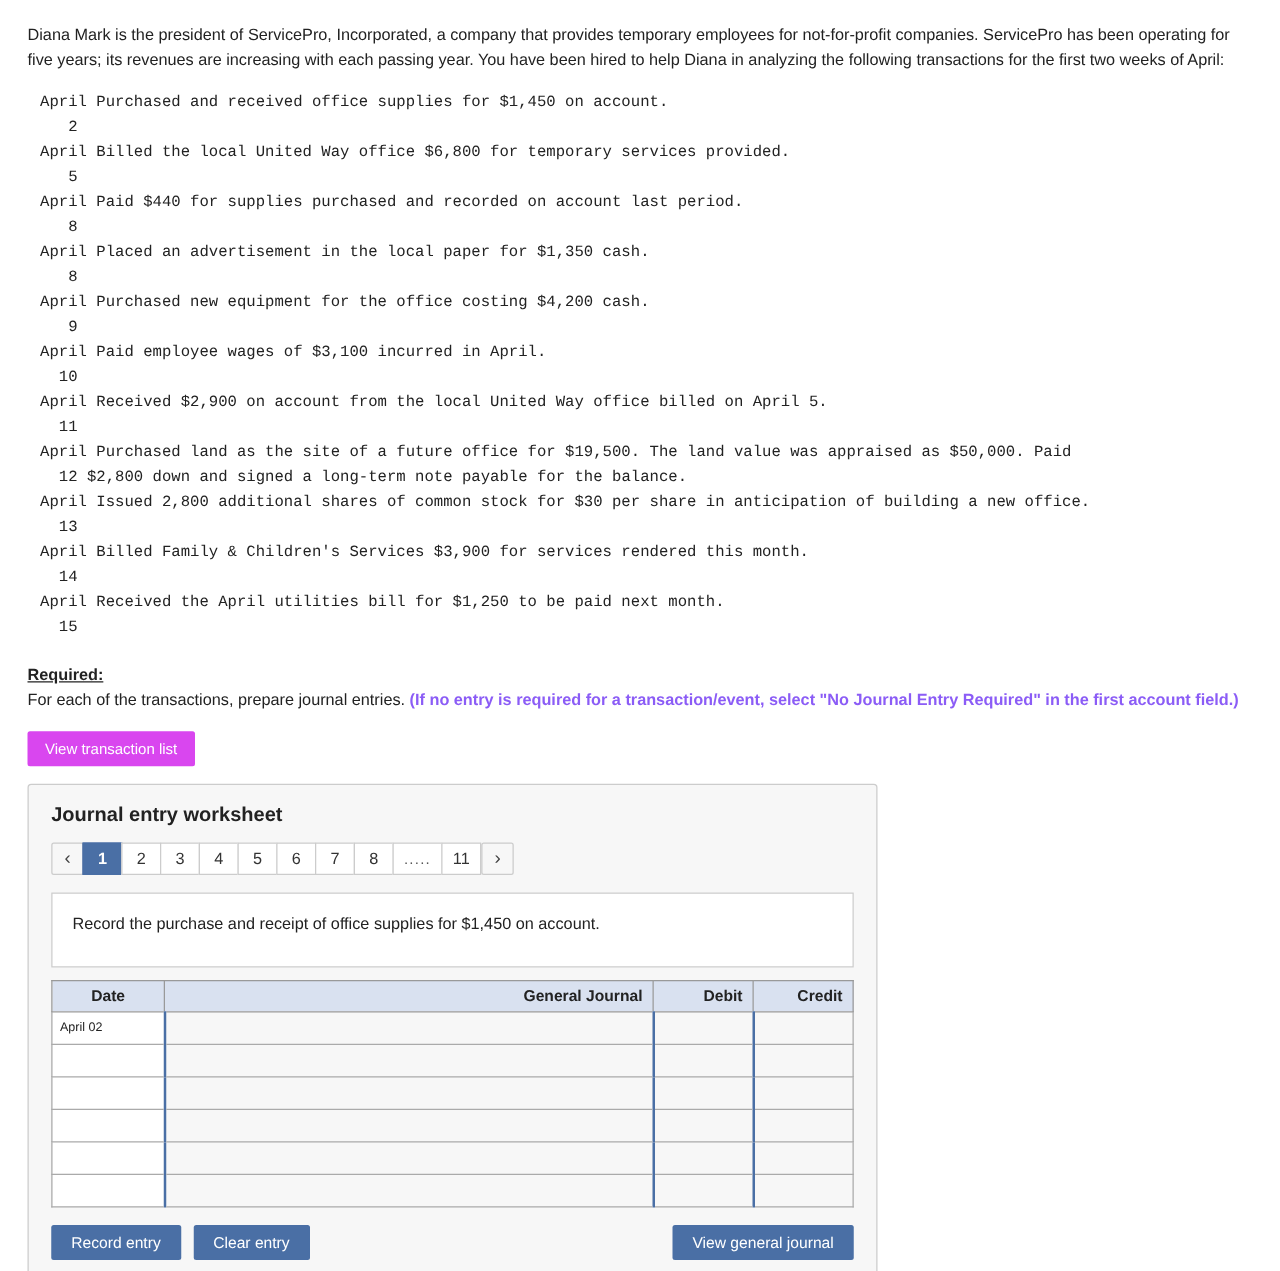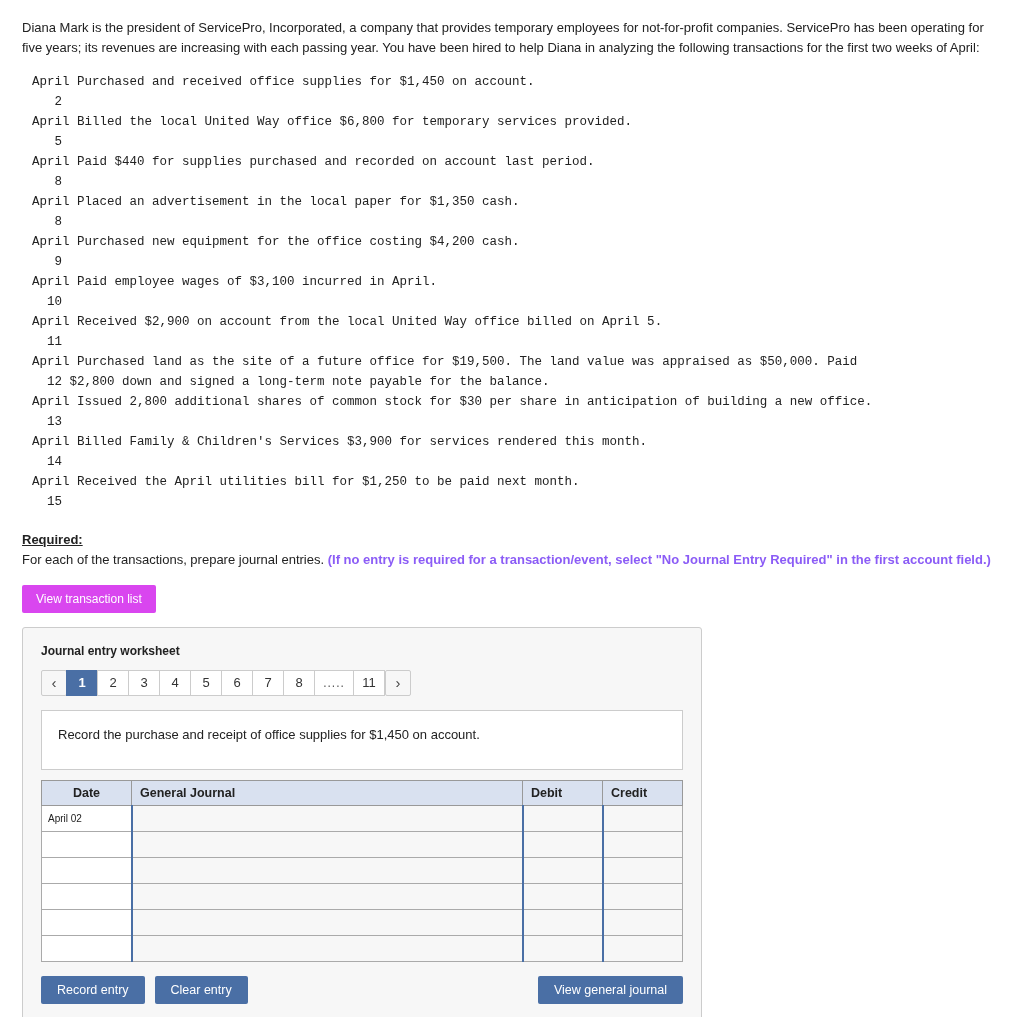--- a/index.html
+++ b/index.html
@@ -48,21 +48,21 @@
       margin-bottom: 14px;
     }
     .worksheet-container {
       border: 1px solid #ccc;
       border-radius: 3px;
       padding: 16px 18px 18px 18px;
       background: #f7f7f7;
       max-width: 680px;
     }
     .worksheet-title {
-      font-size: 12px;
+      font-size: 16px;
       font-weight: bold;
       margin-bottom: 12px;
     }
     .tabs-row {
       display: flex;
       align-items: center;
       gap: 0;
       margin-bottom: 14px;
     }
     .tab-nav-btn {
@@ -121,29 +121,29 @@
       width: 100%;
       border-collapse: collapse;
       font-size: 12.5px;
       margin-bottom: 14px;
       padding-left: 20px;
     }
     .journal-table thead tr th {
       background: #d9e1f0;
       border: 1px solid #999;
       padding: 5px 8px;
-      text-align: left;
+      text-align: right;
       font-weight: bold;
     }
     .journal-table thead tr th:first-child {
       text-align: center;
       width: 90px;
     }
     .journal-table thead tr th:nth-child(2) {
-      text-align: left;
+      text-align: right;
     }
     .journal-table thead tr th:nth-child(3),
     .journal-table thead tr th:nth-child(4) {
       width: 80px;
     }
     .journal-table tbody tr td {
       border: 1px solid #aaa;
       padding: 0;
       height: 26px;
     }

